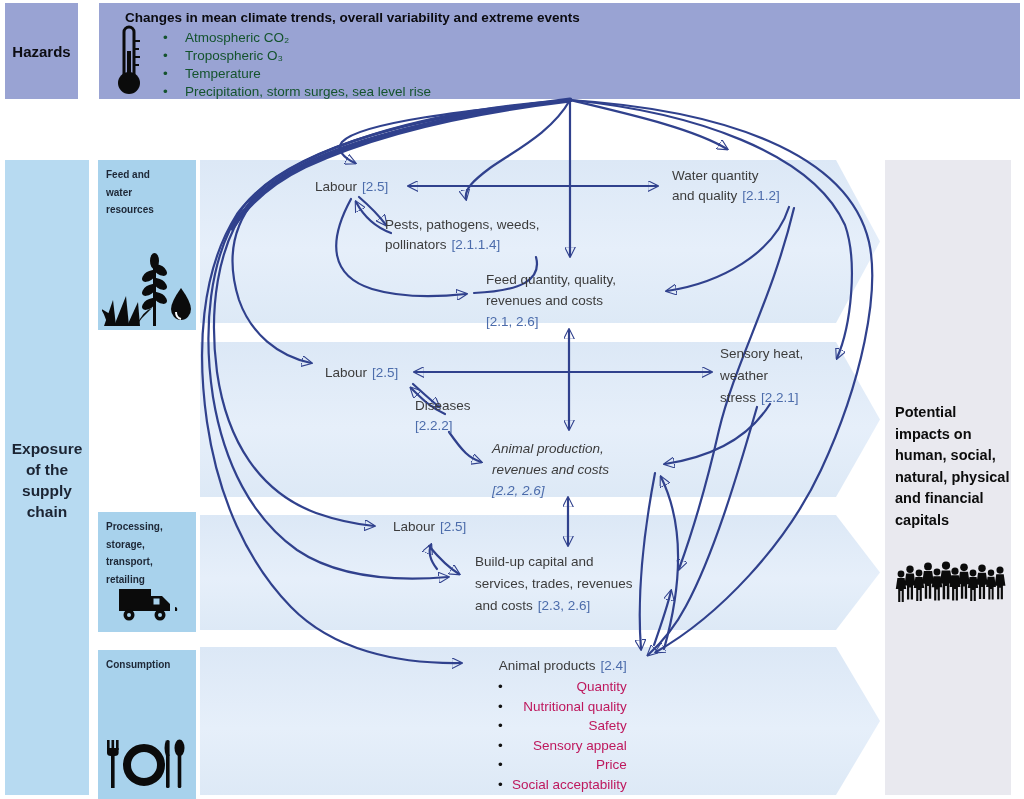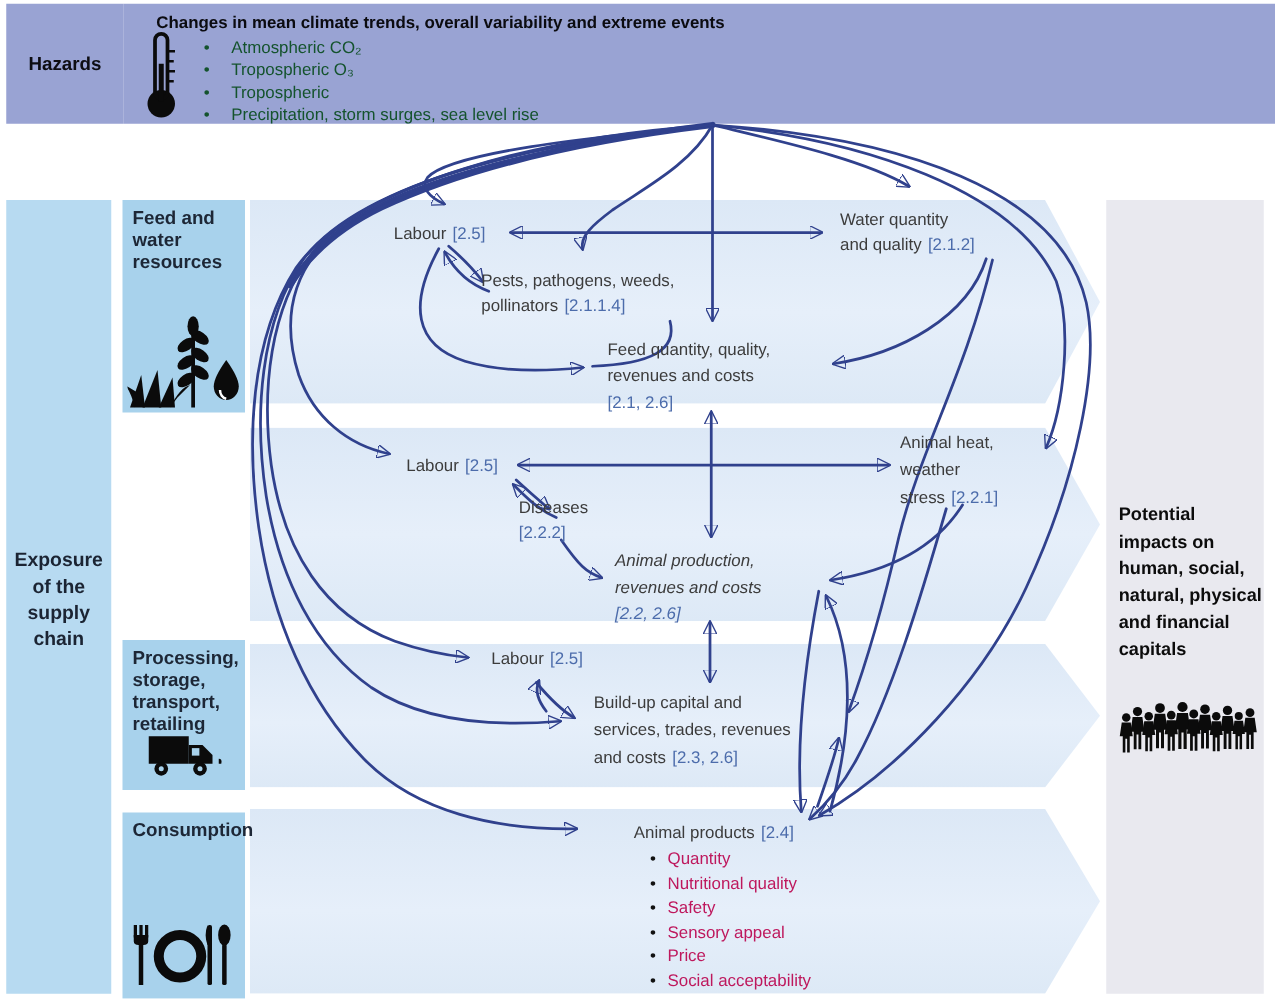--- a/index.html
+++ b/index.html
@@ -1,33 +1,33 @@
 <!DOCTYPE html>
 <html><head>
 <meta charset="utf-8">
 <style>
   html,body{margin:0;padding:0;background:#fff;}
   #stage{position:relative;width:1024px;height:799px;background:#ffffff;overflow:hidden;
          font-family:"Liberation Sans","DejaVu Sans",sans-serif;}
   .abs{position:absolute;}
   
-  .hazard-label-box{left:5px;top:3px;width:94px;height:96px;background:#99a3d3;
+  .hazard-label-box{left:5px;top:3px;width:73px;height:96px;background:#99a3d3;
       display:flex;align-items:center;justify-content:center;font-weight:bold;font-size:15px;color:#0d0d12;}
   .hazard-content-box{left:99px;top:3px;width:921px;height:96px;background:#99a3d3;color:#101014;}
   .hazard-title{position:absolute;left:26px;top:7px;font-size:13.5px;font-weight:bold;color:#0b0b10;}
   .hazard-list{position:absolute;left:64px;top:26px;}
   .hz-item{position:relative;font-size:13.5px;color:#14532d;line-height:18px;padding-left:22px;}
   .hz-item::before{content:"\2022";position:absolute;left:0;top:0;}
   
   .exposure-band{left:5px;top:160px;width:84px;height:635px;background:#b7daf1;}
   .exposure-label{position:absolute;left:0;top:278px;width:84px;text-align:center;font-size:15.5px;
       font-weight:bold;color:#1b2433;line-height:21px;white-space:pre-line;}
   
   .stagebox{left:98px;width:98px;background:#a8d2ec;color:#1d2736;}
-  .stagebox .lbl{position:absolute;left:8px;top:6px;right:4px;font-size:15px;font-weight:bold;
+  .stagebox .lbl{position:absolute;left:8px;top:6px;right:4px;font-size:10px;font-weight:bold;
       line-height:17.5px;white-space:pre-line;}
   .sb1{top:160px;height:170px;}
   .sb2{top:343px;height:153px;}
   .sb3{top:512px;height:120px;}
   .sb4{top:650px;height:149px;}
   .stage-icon{position:absolute;}
   
   .chev{left:200px;width:680px;background:linear-gradient(180deg,#dce8f6,#e6effa 55%,#dde9f6);
       clip-path:polygon(0 0, calc(100% - 44px) 0, 100% 50%, calc(100% - 44px) 100%, 0 100%);}
   .cv1{top:160px;height:163px;}
@@ -72,21 +72,21 @@
           <line x1="23" y1="18" x2="29" y2="18"></line>
             <line x1="23" y1="26" x2="28" y2="26"></line>
           <line x1="23" y1="34" x2="29" y2="34"></line>
             <line x1="23" y1="42" x2="28" y2="42"></line>
         </g>
       </svg>
     </span>
     <div class="hazard-list">
       <div class="hz-item">Atmospheric CO₂</div>
       <div class="hz-item">Tropospheric O₃</div>
-      <div class="hz-item">Tropospheric</div>
+      <div class="hz-item">Temperature</div>
       <div class="hz-item">Precipitation, storm surges, sea level rise</div>
     </div>
   </div>
 
   <div class="abs exposure-band">
     <div class="exposure-label">Exposure
 of the
 supply
 chain</div>
   </div>
@@ -295,36 +295,36 @@
     <div class="ref">[2.2.2]</div>
   </div>
 
   <div class="node lh21" style="left:492px;top:438px;font-style:italic;">
     <div>Animal production,</div>
     <div>revenues and costs</div>
     <div class="ref">[2.2, 2.6]</div>
   </div>
 
   <div class="node lh22" style="left:720px;top:343px;">
-    <div>Animal heat,</div>
+    <div>Sensory heat,</div>
     <div>weather</div>
     <div><span>stress</span><span class="ref gap">[2.2.1]</span></div>
   </div>
 
   <div class="node" style="left:393px;top:517px;">
     <span>Labour</span><span class="ref gap">[2.5]</span>
   </div>
 
   <div class="node lh22" style="left:475px;top:551px;">
     <div>Build-up capital and</div>
     <div>services, trades, revenues</div>
     <div><span>and costs</span><span class="ref gap">[2.3, 2.6]</span></div>
   </div>
 
-  <div class="node" style="left:507px;top:656px;">
+  <div class="node" style="left:485px;top:656px;text-align:right;">
     <div><span>Animal products</span><span class="ref gap">[2.4]</span></div>
     <div class="pd-bullets" style="margin-left:13px;">
       <div class="pd-item">Quantity</div>
       <div class="pd-item">Nutritional quality</div>
       <div class="pd-item">Safety</div>
       <div class="pd-item">Sensory appeal</div>
       <div class="pd-item">Price</div>
       <div class="pd-item">Social acceptability</div>
     </div>
   </div>

